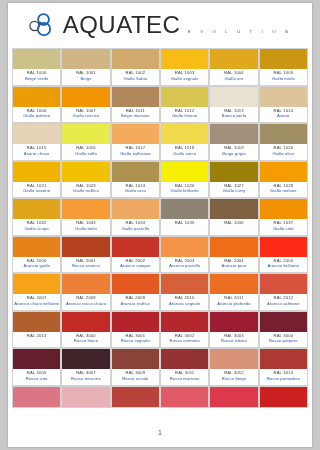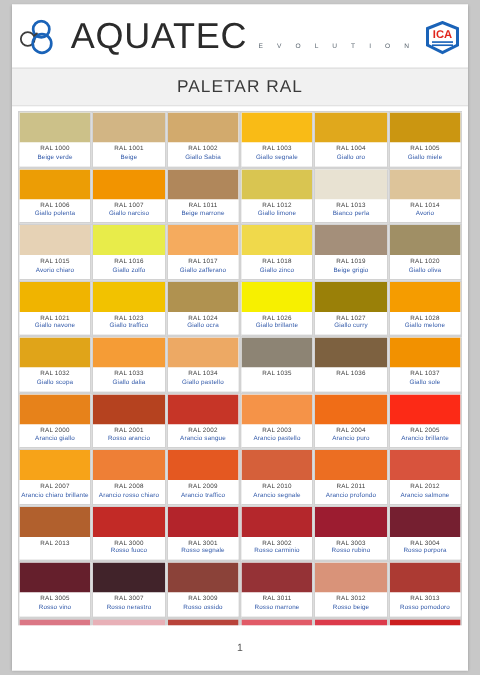--- a/index.html
+++ b/index.html
@@ -150,34 +150,23 @@
         <circle cx="16" cy="16" r="6.2" fill="none" stroke="#1a63b8" stroke-width="1.8"></circle>
         <path d="M10.5 11 L13 9" stroke="#3c3c3c" stroke-width="1.1"></path>
       </svg>
     </span>
 
     <span class="logo-words">
       <span class="logo-title">AQUATEC</span>
       <span class="logo-sub">E V O L U T I O N</span>
     </span>
 
-    <span class="ica-mark">
-      <svg width="26" height="23" viewBox="0 0 26 23">
-        <path d="M3 5 L13 1 L23 5 L23 16 L13 21 L3 16 Z" fill="#ffffff" stroke="#1a63b8" stroke-width="2"></path>
-        <text x="13" y="11.5" font-family="Liberation Sans, sans-serif" font-size="7.5" font-weight="bold" fill="#e1251b" text-anchor="middle">ICA</text>
-        <rect x="6" y="13.5" width="14" height="1.1" fill="#1a63b8"></rect>
-        <rect x="6" y="15.6" width="14" height="1.1" fill="#1a63b8"></rect>
-      </svg>
-    </span>
 
   </div>
 
-  <div class="titleband">
-    <h1>PALETAR RAL</h1>
-  </div>
 
   <div class="gridwrap">
     <div class="grid" id="swatch-grid">
         <div class="cell">
           <div class="chip" style="background: rgb(204, 193, 137);"></div>
           <div class="caption">
             <span class="code">RAL 1000</span>
             <span class="cname" style="color: rgb(47, 87, 168);">Beige verde</span>
           </div>
         </div>

